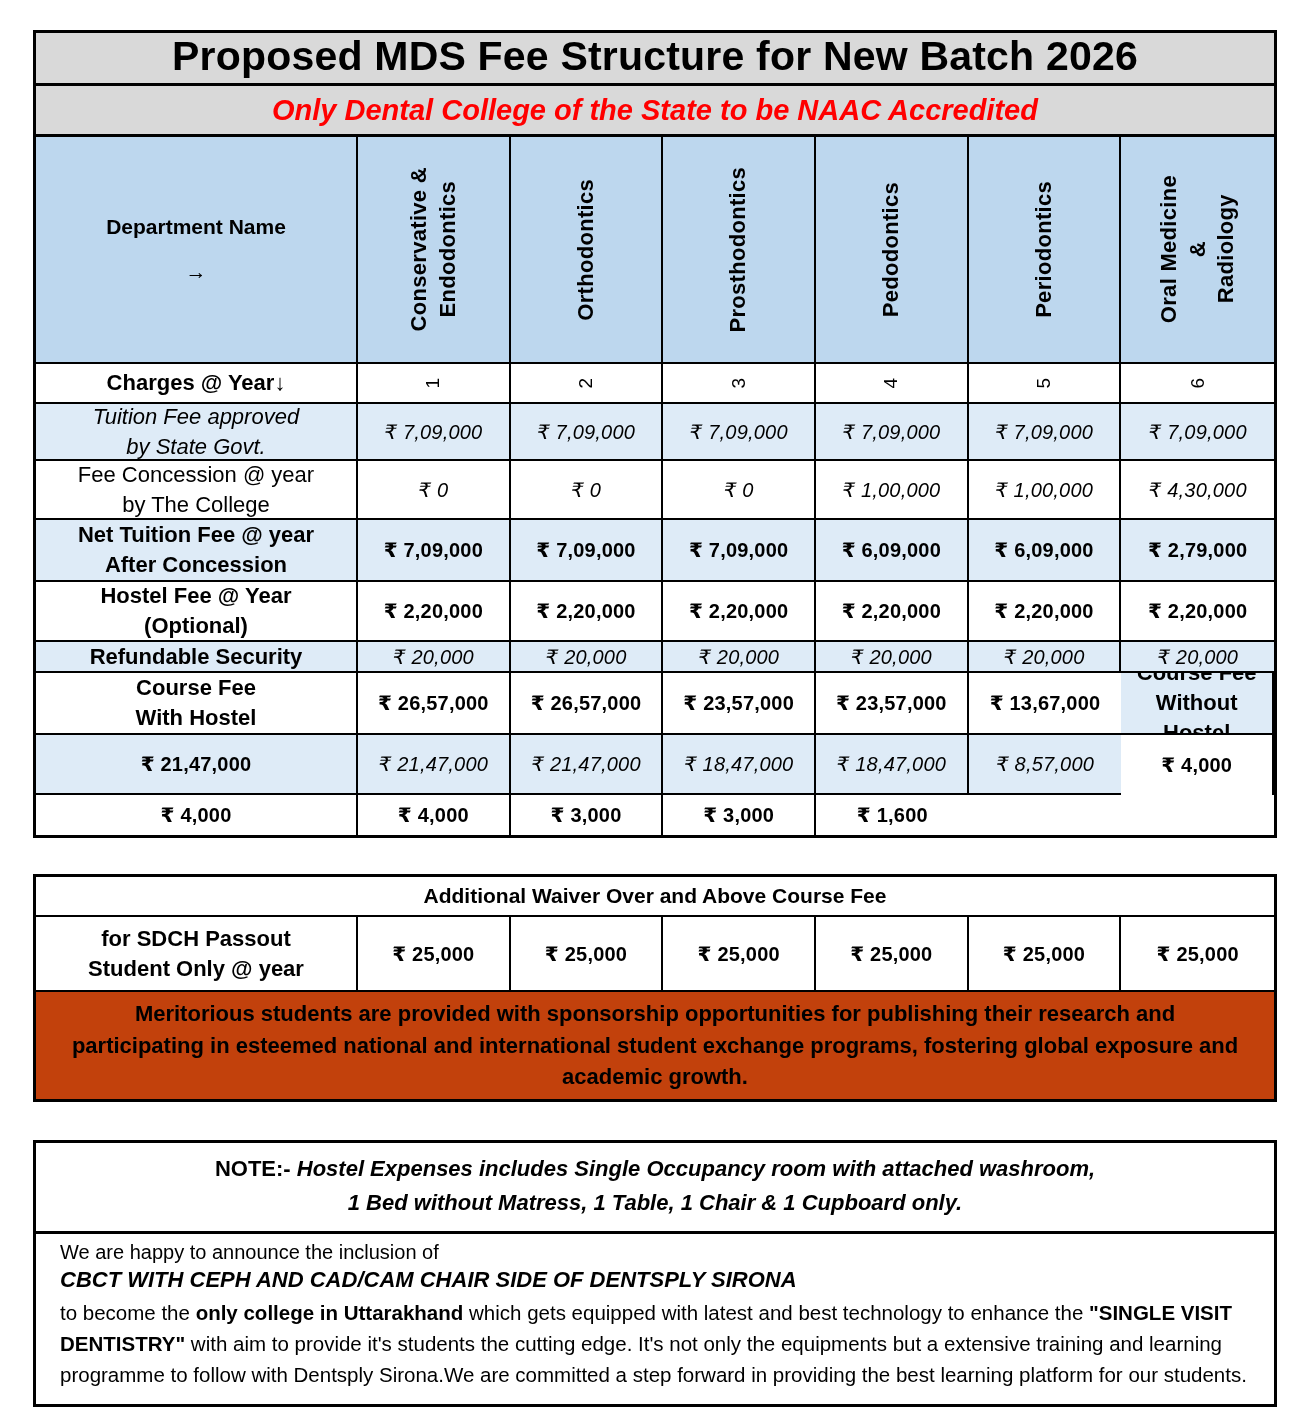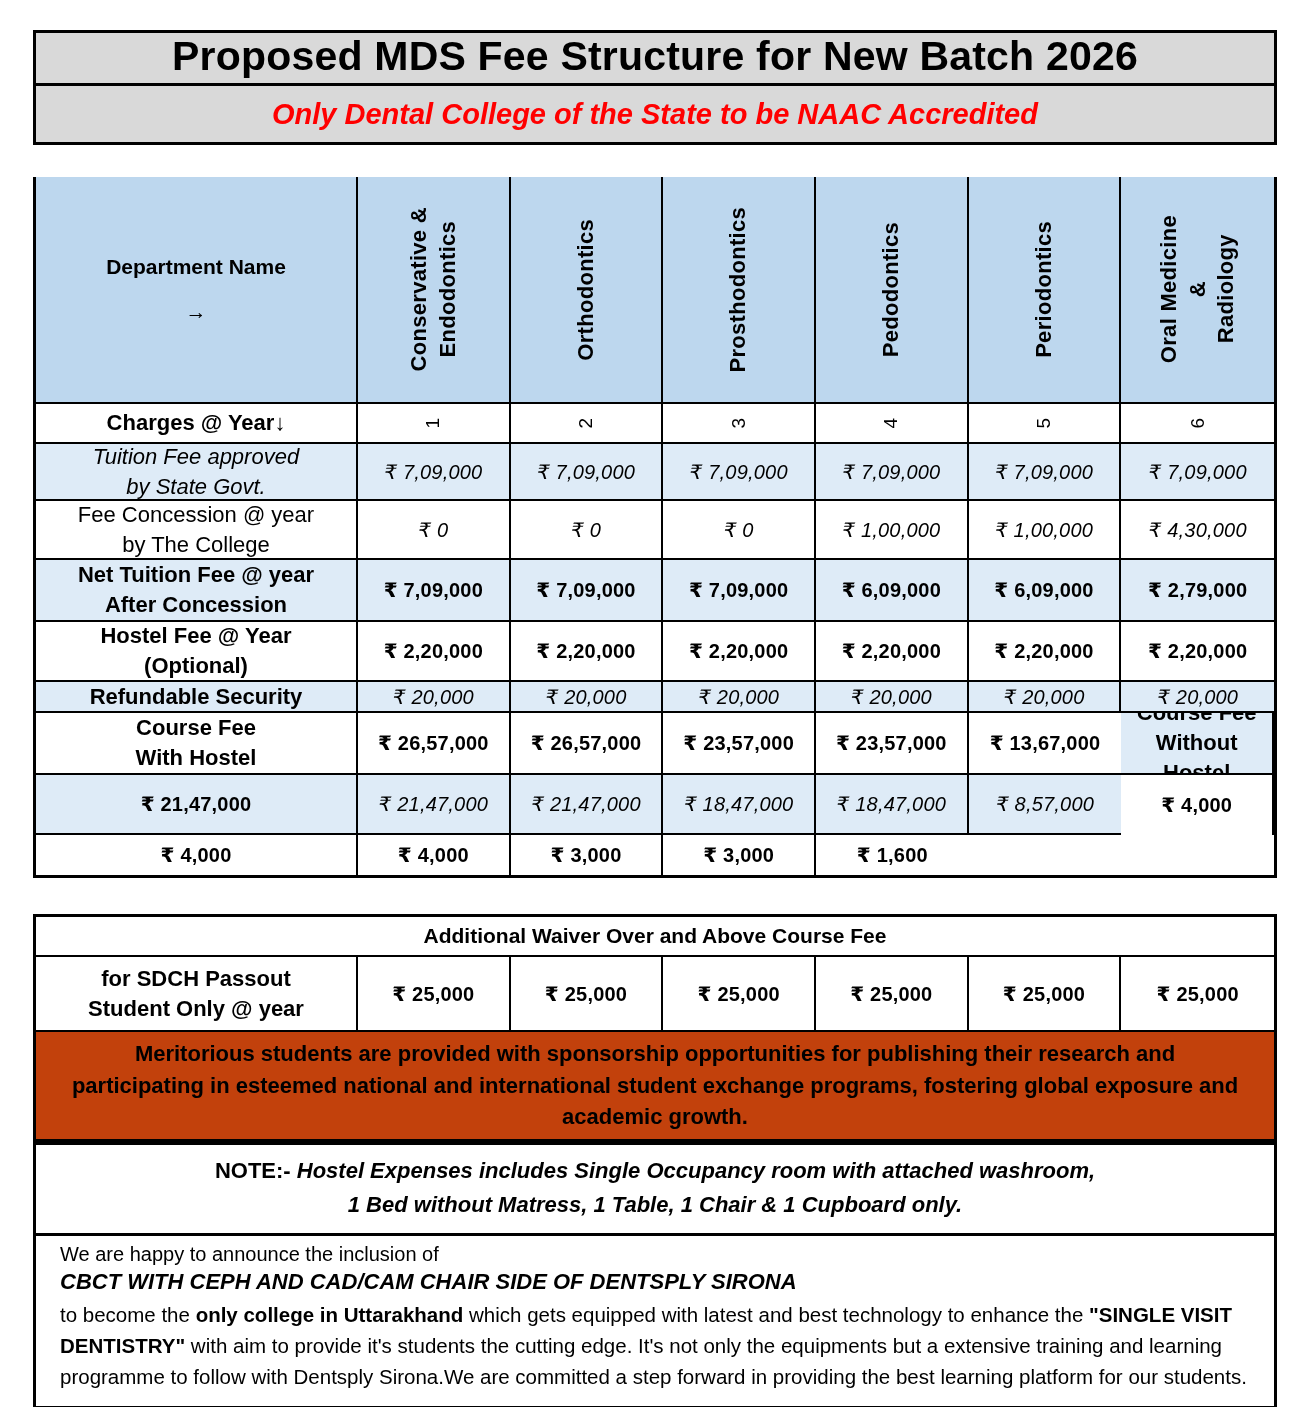--- a/index.html
+++ b/index.html
@@ -11,31 +11,30 @@
   }
   .page { padding: 30px 32px 0 33px; }
 
   
   .title-box {
     height: 56px; border: 3px solid #000; background: #d9d9d9;
     display: flex; justify-content: center;
     font-size: 41px; font-weight: 700; letter-spacing: 0.2px;
   }
   .subtitle-box {
-    height: 59px; border: 3px solid #000; border-top: 0; background: #d9d9d9;
+    height: 51px; border: 3px solid #000; border-top: 0; background: #d9d9d9;
     display: flex; align-items: center; justify-content: center;
     font-size: 29px; font-weight: 700; font-style: italic; color: #ff0000;
   }
 
   
   .sheet-grid {
     display: grid;
     grid-template-columns: 322px repeat(6, 1fr);
     border: 3px solid #000;
-    margin-top: 32px;
   }
   .fee-table {
     border-top: 0;
     grid-template-rows: 227px 40px 57px 59px 62px 60px 31px 62px 60px 40px;
   }
   .cell {
     border-right: 2px solid #000; border-bottom: 2px solid #000;
     display: flex; align-items: center; justify-content: center;
     text-align: center; overflow: hidden; background: #fff;
   }
@@ -60,21 +59,21 @@
   
   .waiver-table { margin-top: 36px; grid-template-rows: 40px 75px 107px; }
   .span-all { grid-column: 1 / -1; border-right: 0; }
   .waiver-header { font-weight: 700; font-size: 21px; align-items: center; }
   .waiver-note {
     background: #c2410c; font-weight: 700; font-size: 22px;
     line-height: 1.45; padding: 6px 34px; border-bottom: 0;
   }
 
   
-  .bottom-box { border: 3px solid #000; background: #fff; }
+  .bottom-box { margin-top: 38px; border: 3px solid #000; background: #fff; }
   .note-sec { border-bottom: 3px solid #000; padding: 9px 10px 11px; text-align: center; font-size: 22px; line-height: 1.55; }
   .announce-sec { padding: 7px 24px 14px; text-align: left; }
   .a-line1 { font-size: 20px; }
   .a-line2 { font-weight: 700; font-style: italic; font-size: 22px; margin: 3px 0 5px; }
   .a-para { font-size: 20.5px; line-height: 1.5; }
 </style>
 </head>
 <body>
 
 <div class="page">

